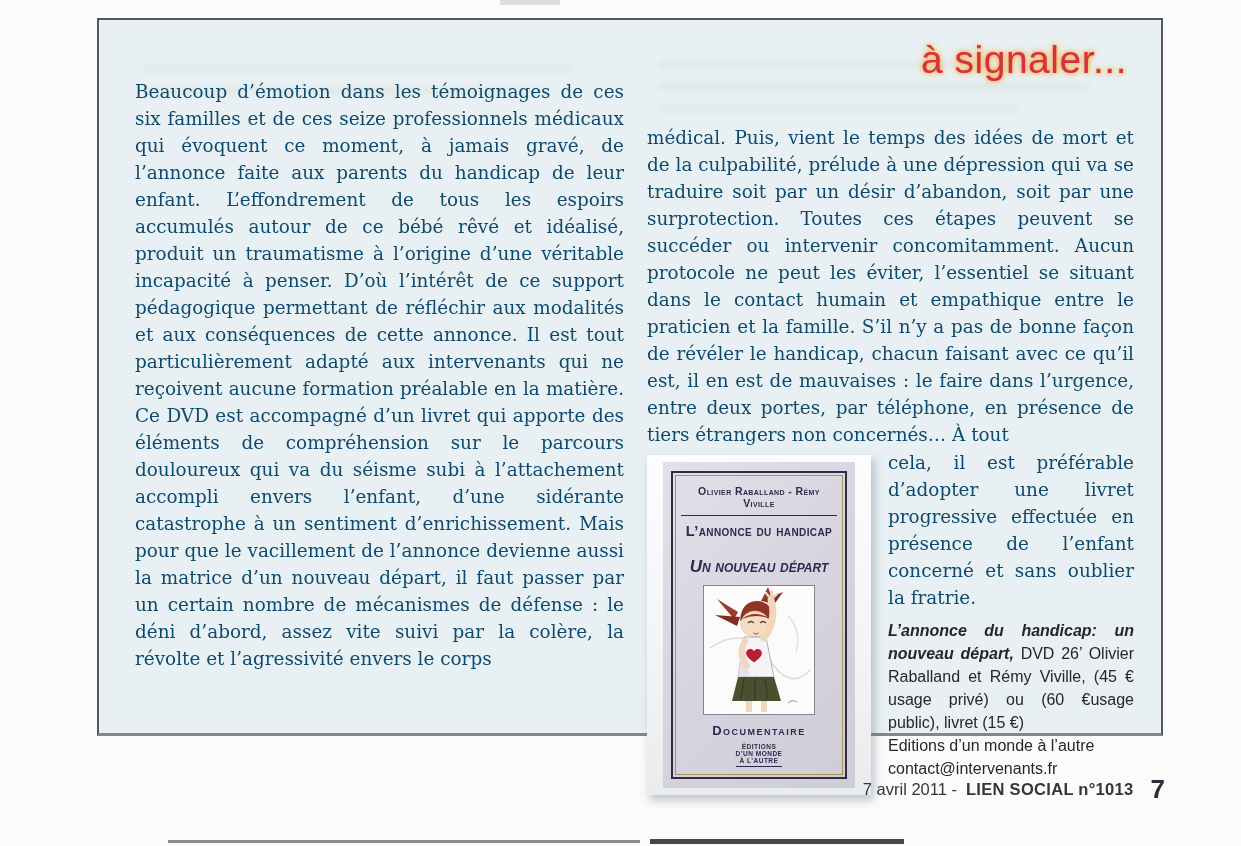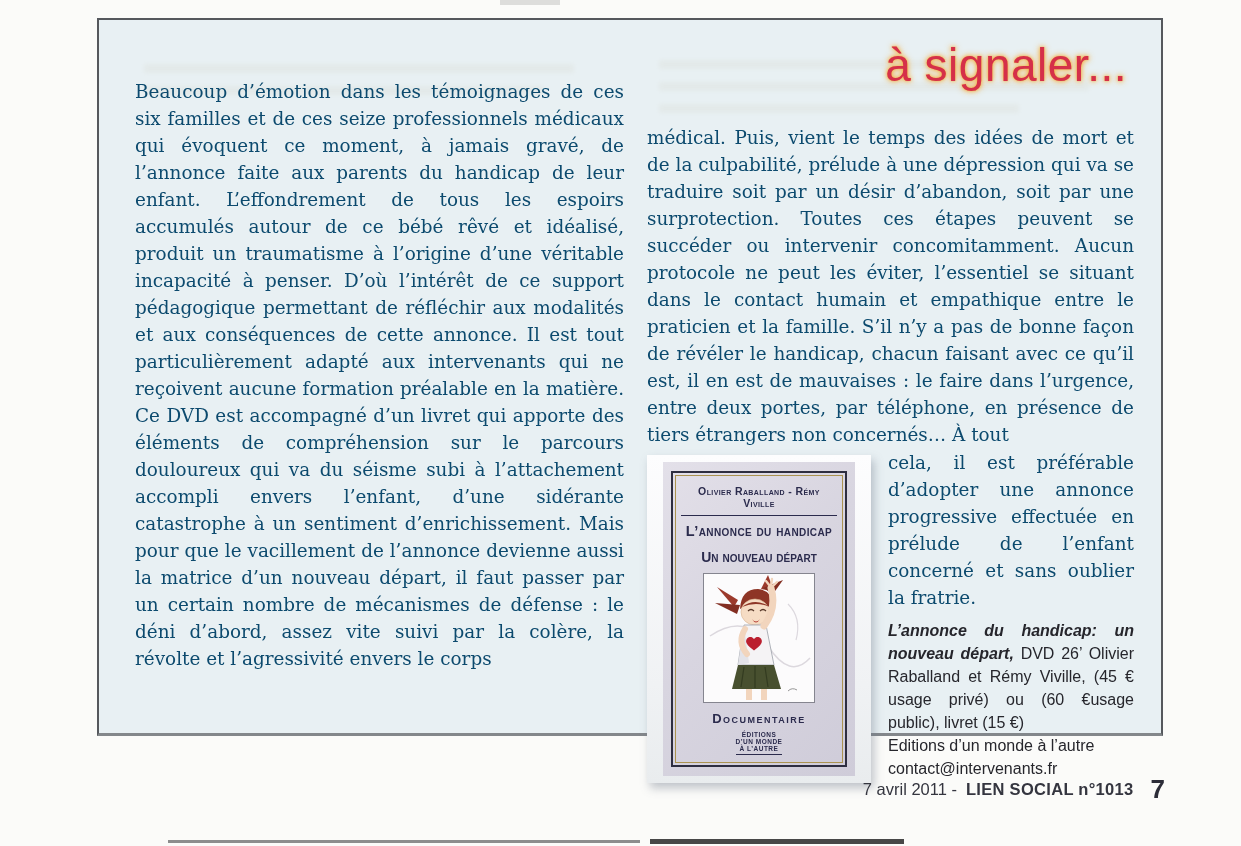--- a/index.html
+++ b/index.html
@@ -20,21 +20,21 @@
   
   .ghost { position:absolute; background:#a89a72; opacity:.07; filter:blur(2px); border-radius:2px; }
   .g1 { left:45px;  top:44px;  width:430px; height:9px; }
   .g2 { left:45px;  top:66px;  width:400px; height:9px; }
   .g3 { left:560px; top:40px;  width:300px; height:9px; }
   .g4 { left:560px; top:62px;  width:430px; height:9px; }
   .g5 { left:560px; top:84px;  width:360px; height:9px; }
 
   .signal {
     position:absolute; top:18px; right:34px;
-    font-size:46px; font-weight:500; letter-spacing:.5px;
+    font-size:39px; font-weight:500; letter-spacing:.5px;
     color:#d53049;
     text-shadow:0 0 1px #f3ae3e, 0 0 4px #f3b044, 0 0 7px rgba(244,177,66,.85);
   }
   .col-left { position:absolute; left:36px; top:58px; width:489px; }
   .article-title {
     font-family:"DejaVu Sans",sans-serif;
     font-weight:400; font-size:41px; line-height:1.22;
     color:#33343a; letter-spacing:-.5px;
     margin-bottom:21px;
   }
@@ -61,21 +61,21 @@
   .cover-frame-inner {
     border:1px solid #ab9350; padding:9px 5px 7px;
     text-align:center; color:#2b2b4d;
   }
   .cover-authors {
     font-variant:small-caps; font-weight:700; font-size:10.5px;
     letter-spacing:.4px; color:#2b2b4d;
     padding-bottom:6px; border-bottom:1px solid #2b2b4d; margin-bottom:7px;
   }
   .cover-title { font-variant:small-caps; font-weight:700; font-size:14.5px; letter-spacing:.4px; }
-  .cover-subtitle { font-variant:small-caps; font-weight:700; font-size:14px; margin-top:10px; }
+  .cover-subtitle { font-variant:small-caps; font-weight:700; font-style:italic; font-size:17px; margin-top:18px; }
   .cover-art {
     width:112px; height:130px; margin:8px auto 8px;
     border:1px solid #85858f; background:#fcfbfc;
   }
   .cover-art svg { width:100%; height:100%; display:block; }
   .cover-genre { font-variant:small-caps; font-weight:700; font-size:13px; letter-spacing:1.5px; margin-top:2px; }
   .cover-publisher {
     display:inline-block; margin-top:5px; padding-bottom:2px;
     border-bottom:1px solid #2b2b4d;
     font-size:6.5px; line-height:7px; font-weight:700;
@@ -161,21 +161,21 @@
               <div class="cover-publisher">
                 <div>Éditions</div>
                 <div>d’un monde</div>
                 <div>à l’autre</div>
               </div>
             </div>
           </div>
         </div>
       </div>
 
-      <p class="body-text">cela, il est préférable d’adopter une annonce progressive effectuée en prélude de l’enfant concerné et sans oublier la fratrie.</p>
+      <p class="body-text">cela, il est préférable d’adopter une livret progressive effectuée en présence de l’enfant concerné et sans oublier la fratrie.</p>
 
       <div class="caption">
         <p class="justified"><span class="lead">L’annonce du handicap: un nouveau départ,</span><span> DVD 26’ Olivier Raballand et Rémy Viville, (45 € usage privé) ou (60 €usage public), livret (15 €)</span></p>
         <p>Editions d’un monde à l’autre</p>
         <p>contact@intervenants.fr</p>
       </div>
     </div>
   </div>
 </div>
 

